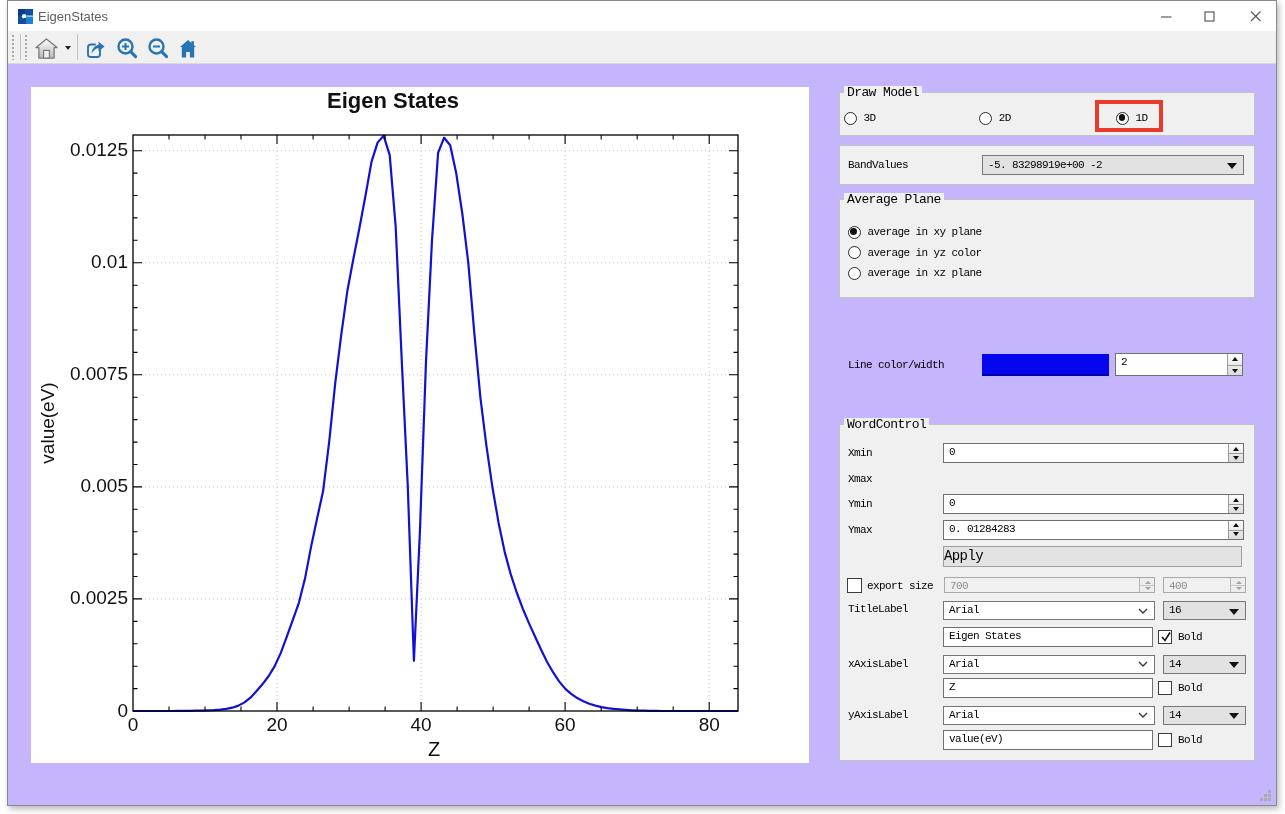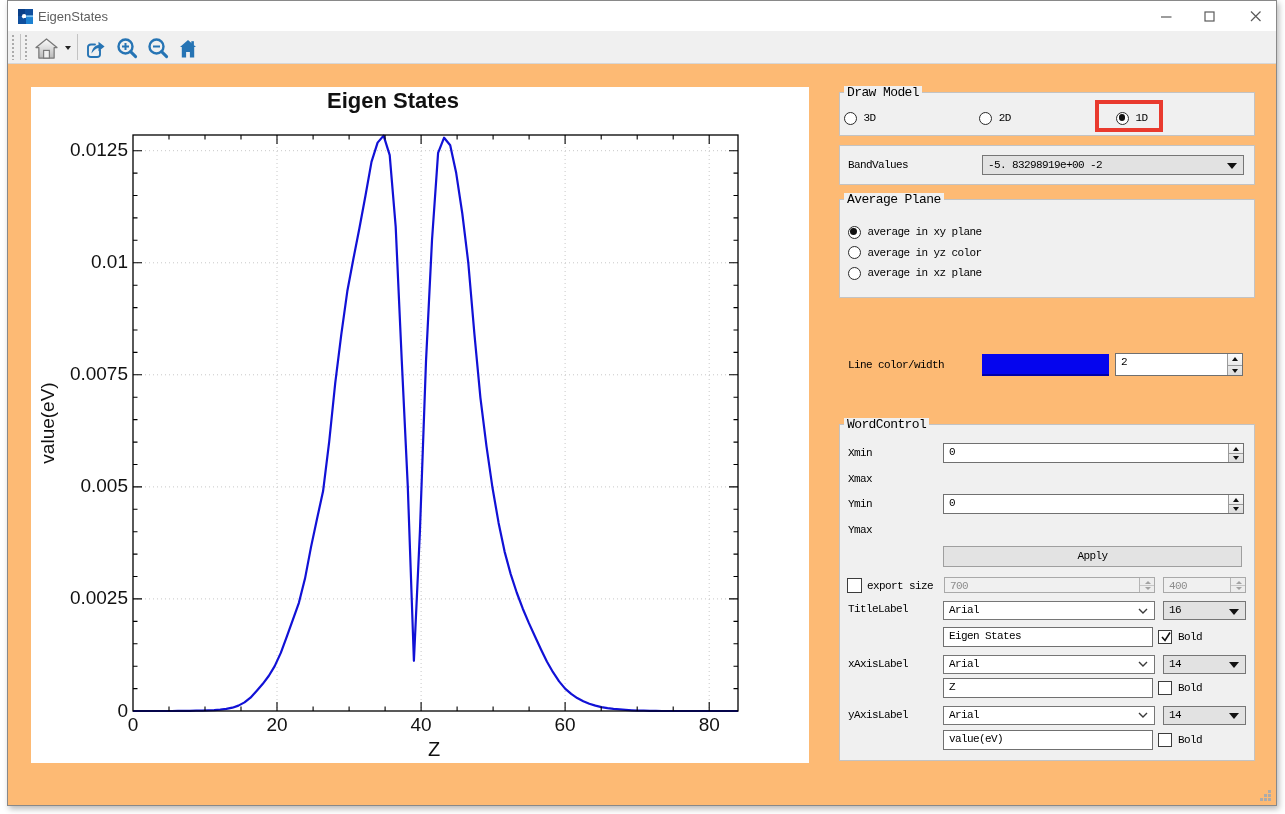--- a/index.html
+++ b/index.html
@@ -1,18 +1,18 @@
 <!DOCTYPE html>
 <html><head>
 <meta charset="utf-8">
 <style>
 html,body{margin:0;padding:0;width:1285px;height:814px;background:#fff;overflow:hidden;}
 *{box-sizing:border-box;}
 body{position:relative;font-family:"Liberation Sans",sans-serif;}
-.win{position:absolute;left:7px;top:0;width:1270px;height:806px;background:#fdba74;border:1px solid #898989;box-shadow:2px 3px 6px rgba(0,0,0,0.28);}
+.win{position:absolute;left:7px;top:0;width:1270px;height:806px;background:#c4b5fd;border:1px solid #898989;box-shadow:2px 3px 6px rgba(0,0,0,0.28);}
 .titlebar{position:absolute;left:0;top:0;width:100%;height:30px;background:#fff;}
 .titletxt{position:absolute;left:30px;top:8px;font-size:13px;color:#5f5f5f;}
 .wbtn{position:absolute;top:0;height:30px;color:#5a5a5a;}
 .toolbar{position:absolute;left:0;top:30px;width:100%;height:33px;background:#f0f0f0;border-bottom:1px solid #d7d7d7;}
 .handle{position:absolute;top:4px;width:2px;height:25px;background-image:repeating-linear-gradient(#ababab 0 2px,transparent 2px 4px);}
 .tsep{position:absolute;top:3px;width:1px;height:26px;background:#c3c3c3;}
 .plotbox{position:absolute;left:23px;top:86px;width:778px;height:676px;background:#fff;}
 .grp{position:absolute;border:1px solid #c3c3c3;background:#f0f0f0;}
 .grplab{position:absolute;top:-7px;left:4px;background:#f0f0f0;padding:0 3px;font-family:"Liberation Mono",monospace;font-size:13px;letter-spacing:-0.6px;color:#000;line-height:13px;}
 .lbl{position:absolute;font-family:"Liberation Mono",monospace;font-size:11px;letter-spacing:-0.6px;color:#000;line-height:14px;}
@@ -26,21 +26,21 @@
 .spin .dn{position:absolute;left:3.5px;bottom:2.5px;width:0;height:0;border-left:3.5px solid transparent;border-right:3.5px solid transparent;border-top:4px solid #111;}
 .spin.dis .up{border-bottom-color:#a2a2a2;border-left-width:3px;border-right-width:3px;border-bottom-width:3.5px;top:2.5px;left:4.5px;}
 .spin.dis .dn{border-top-color:#a2a2a2;border-left-width:3px;border-right-width:3px;border-top-width:3.5px;bottom:2.5px;left:4.5px;}
 .spin.dis{background:#ededed;border-left-color:#b5b5b5;}
 .spin.dis::after{background:#c5c5c5;}
 .combo-g{position:absolute;background:#e2e2e2;border:1px solid #767676;}
 .combo-w{position:absolute;background:#fff;border:1px solid #767676;}
 .cbarrow{position:absolute;right:6px;top:50%;margin-top:-2px;width:0;height:0;border-left:5px solid transparent;border-right:5px solid transparent;border-top:6px solid #111;}
 .chev{position:absolute;right:6px;top:50%;width:10px;height:6px;margin-top:-3px;}
 .check{position:absolute;width:14px;height:14px;background:#fff;border:1.4px solid #3c3c3c;}
-.btn{position:absolute;background:#e3e3e3;border:1px solid #9f9f9f;text-align:center;font-family:"Liberation Mono",monospace;font-size:11px;letter-spacing:-0.6px;color:#000;}
+.btn{position:absolute;background:#e3e3e3;border:1px solid #9f9f9f;text-align:left;font-family:"Liberation Mono",monospace;font-size:14px;letter-spacing:-0.6px;color:#000;}
 .statgrip{position:absolute;right:4px;bottom:3px;width:12px;height:12px;}
 </style>
 </head>
 <body>
 <div class="win">
 
   <div class="titlebar">
     <svg style="position:absolute;left:10px;top:8px" width="15" height="15" viewBox="0 0 15 15">
       <rect x="0" y="0" width="15" height="15" fill="#0f4f9e"></rect>
       <path d="M8 8 H15 V15 H8 Z" fill="#1d82d2"></path>
@@ -182,20 +182,27 @@
 <div class="lbl" style="left:840px;top:470.5px">Xmax</div>
 <div class="lbl" style="left:840px;top:496px">Ymin</div>
 <div class="field" style="left:935px;top:493px;width:301px;height:20px;">
       <div class="ftext" style="">0</div>
       <div class="spin ">
         <div class="up"></div>
         <div class="dn"></div>
       </div>
     </div>
 <div class="lbl" style="left:840px;top:521.5px">Ymax</div>
+<div class="field" style="left:935px;top:518.5px;width:301px;height:20px;">
+      <div class="ftext" style="">0. 01284283</div>
+      <div class="spin ">
+        <div class="up"></div>
+        <div class="dn"></div>
+      </div>
+    </div>
 <div class="btn" style="left:935px;top:545px;width:299px;height:21px;line-height:19px">Apply</div>
 <div class="check" style="left:839px;top:577px;width:15px;height:15px"></div>
 <div class="lbl" style="left:859px;top:577.5px">export size</div>
 <div class="field" style="left:936px;top:576px;width:211px;height:16px;background:#f0f0f0;border-color:#a9a9a9;">
       <div class="ftext" style="color:#8d8d8d;">700</div>
       <div class="spin dis">
         <div class="up"></div>
         <div class="dn"></div>
       </div>
     </div>

